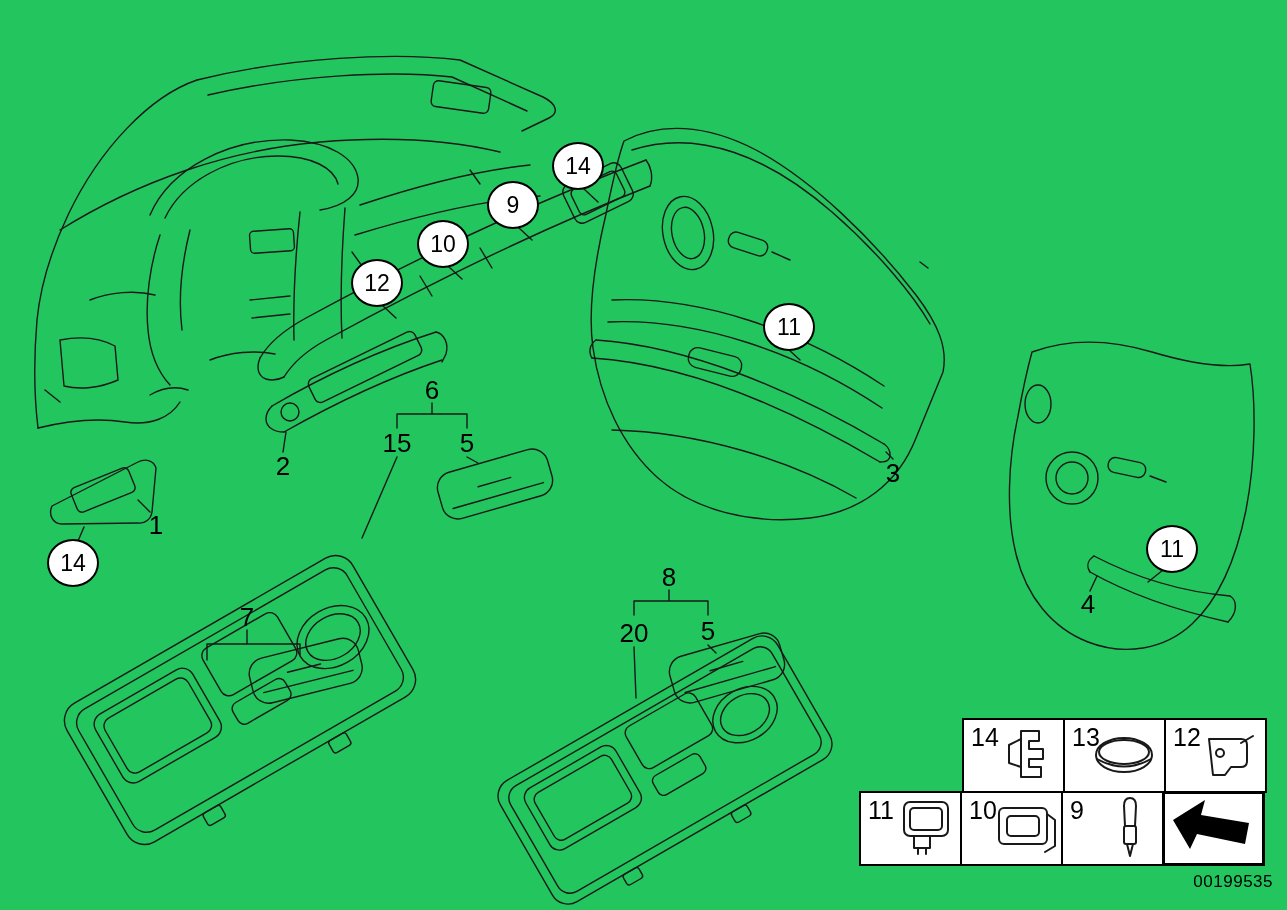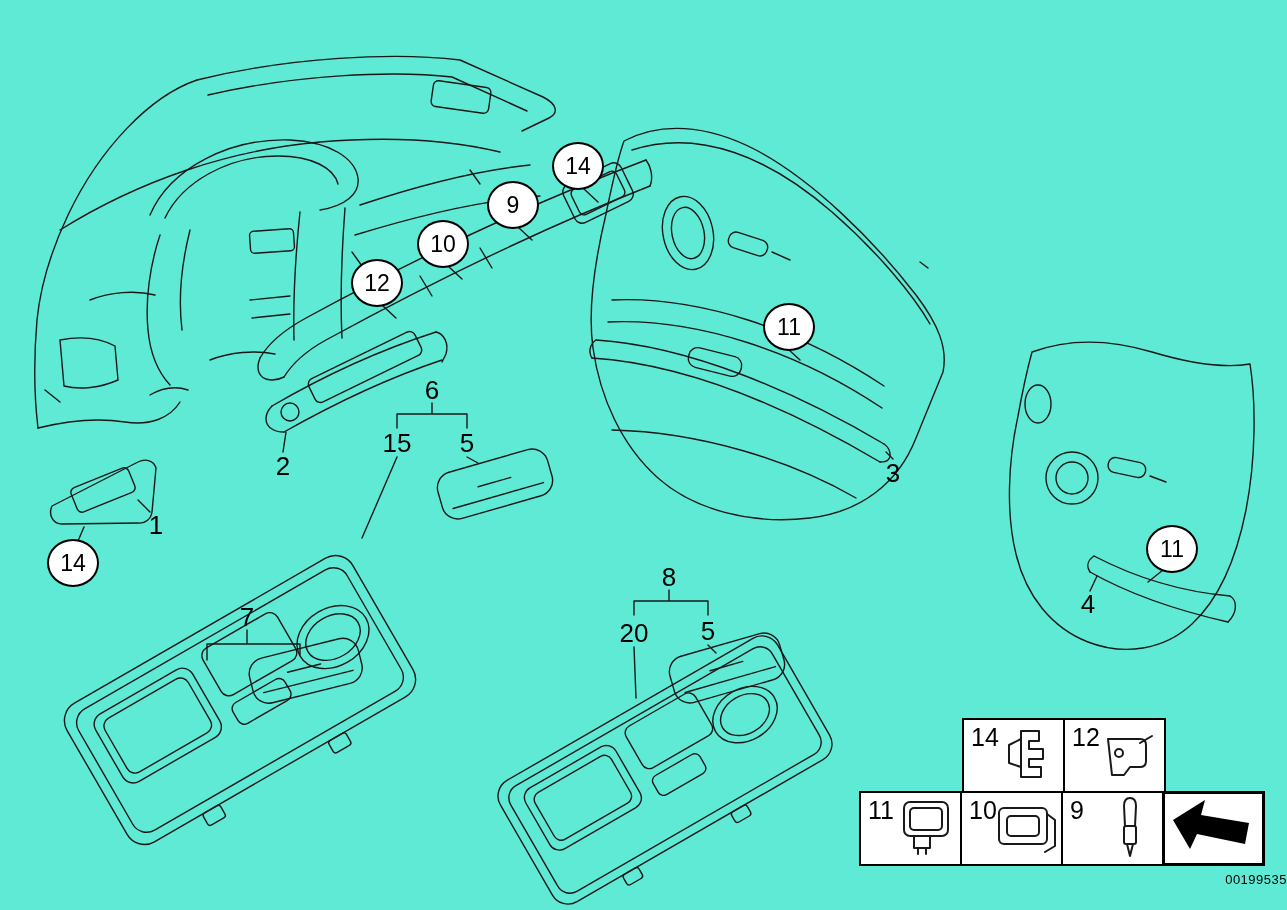--- a/index.html
+++ b/index.html
@@ -1,31 +1,31 @@
 <!DOCTYPE html>
 <html><head>
 <meta charset="utf-8">
 <style>
   html,body{margin:0;padding:0;background:#fff;}
-  .stage{position:relative;width:1287px;height:910px;background:#5eead4;overflow:hidden;
+  .stage{position:relative;width:1287px;height:910px;background:#22c55e;overflow:hidden;
          font-family:"Liberation Sans", sans-serif;color:#000;}
   svg.drawing{position:absolute;left:0;top:0;}
   svg.drawing *{fill:none;stroke:#191919;stroke-width:1.4;stroke-linecap:round;stroke-linejoin:round;}
   .co{position:absolute;transform:translate(-50%,-50%);display:flex;align-items:center;justify-content:center;}
   .circled{width:48px;height:44px;border:2.4px solid #000;border-radius:50%;
            font-size:23px;font-weight:500;background:#fff;}
   .plain{font-size:26px;font-weight:500;background:transparent;}
   .legend-row{position:absolute;display:flex;}
   .lcell{width:103px;height:75px;border:2px solid #000;box-sizing:border-box;position:relative;background:#fff;}
   .lcell + .lcell{margin-left:-2px;}
   .lcell .lnum{position:absolute;left:7px;top:3px;font-size:25px;font-weight:500;}
   .lcell svg{position:absolute;right:2px;bottom:2px;}
   .lcell.arrowcell{border-width:3px;}
   .licon *{fill:none;stroke:#191919;stroke-width:2;stroke-linecap:round;stroke-linejoin:round;}
-  .partnum{position:absolute;right:0;top:872px;font-size:13px;letter-spacing:0.5px;}
+  .partnum{position:absolute;right:14px;top:872px;font-size:17px;letter-spacing:0.5px;}
 </style>
 </head>
 <body>
 
 <div class="stage">
 
   <svg class="drawing" width="1287" height="910" viewBox="0 0 1287 910">
 
     <g>
       <path d="M197,80 C290,57 395,52 460,60 L543,97 C557,104 559,113 549,118 L522,131"></path>
@@ -196,20 +196,28 @@
 
   <div class="legend-row" style="left:962px;top:718px">
     <div class="lcell">
       <span class="lnum">14</span>
       <svg class="licon" width="70" height="66" viewBox="0 0 70 66">
         <path d="M30 8 h18 v10 h-10 v8 h14 v10 h-14 v8 h12 v10 h-20 z"></path>
         <path d="M30 16 l-12 6 v18 l12 4"></path>
       </svg>
     </div>
     <div class="lcell">
+      <span class="lnum">13</span>
+      <svg class="licon" width="80" height="66" viewBox="0 0 80 66">
+        <ellipse cx="42" cy="32" rx="28" ry="17"></ellipse>
+        <ellipse cx="42" cy="29" rx="25" ry="12"></ellipse>
+        <path d="M15 36 q27 15 54 0"></path>
+      </svg>
+    </div>
+    <div class="lcell">
       <span class="lnum">12</span>
       <svg class="licon" width="76" height="66" viewBox="0 0 76 66">
         <path d="M22 16 h32 q6 0 6 6 v16 q0 6 -6 6 h-10 l-6 8 h-12 z"></path>
         <path d="M54 20 l12 -7"></path>
         <circle cx="33" cy="30" r="4"></circle>
       </svg>
     </div>
   </div>
 
   <div class="legend-row" style="left:859px;top:791px">

